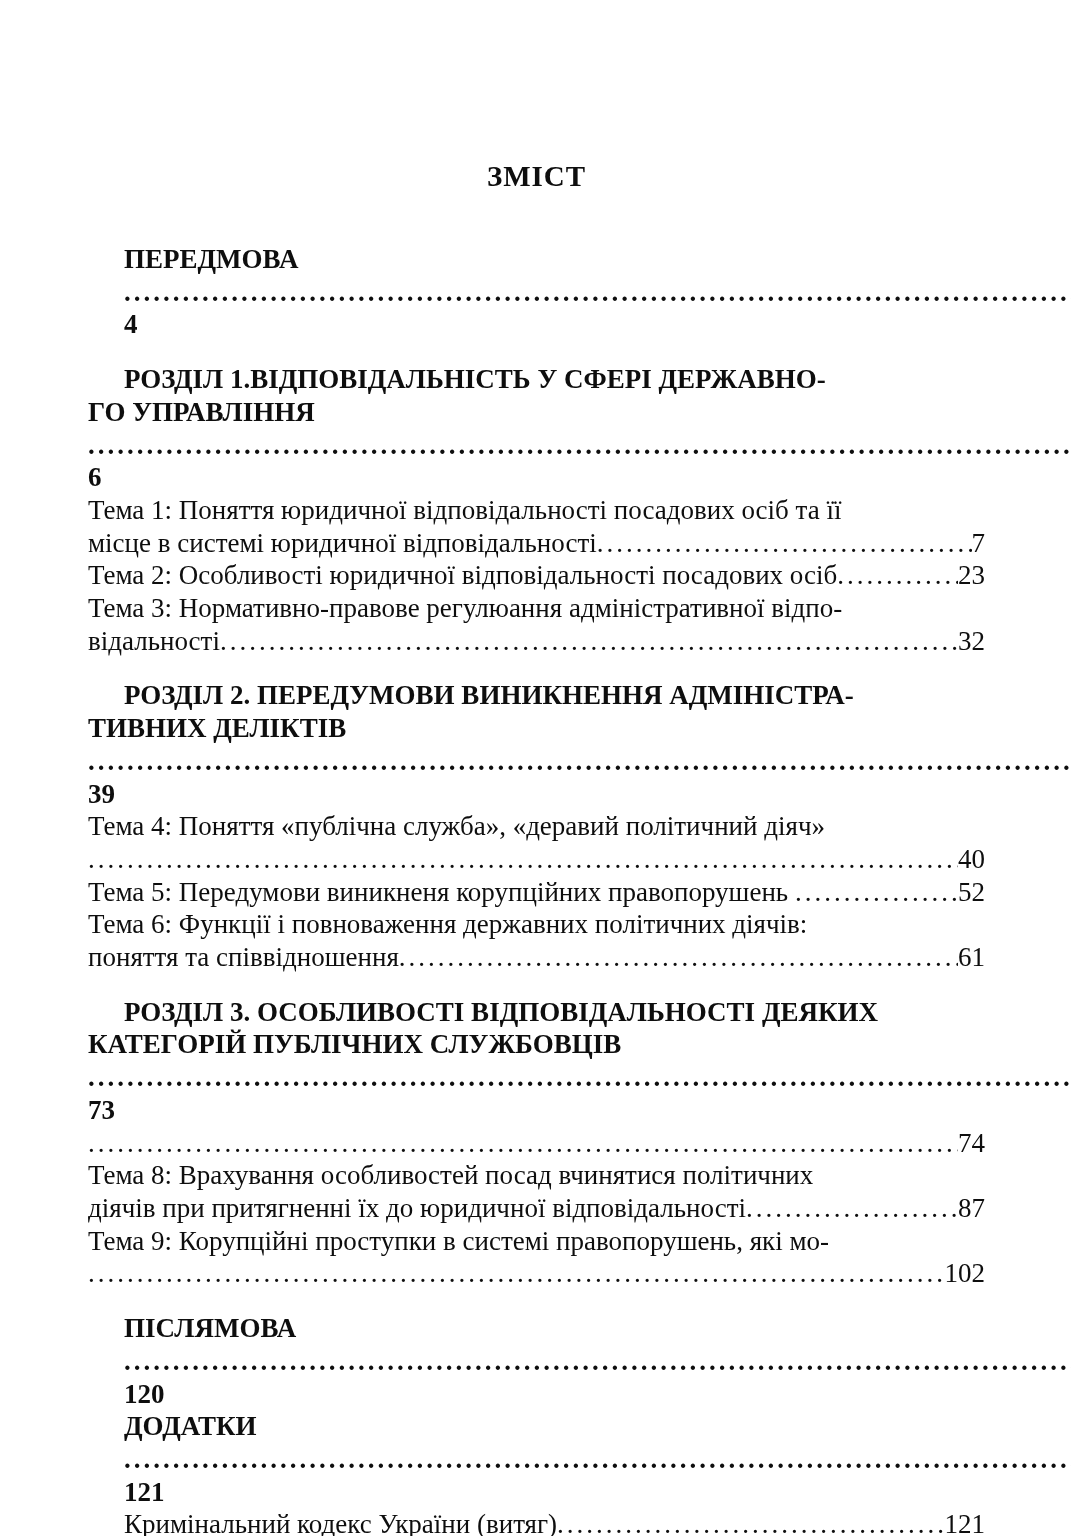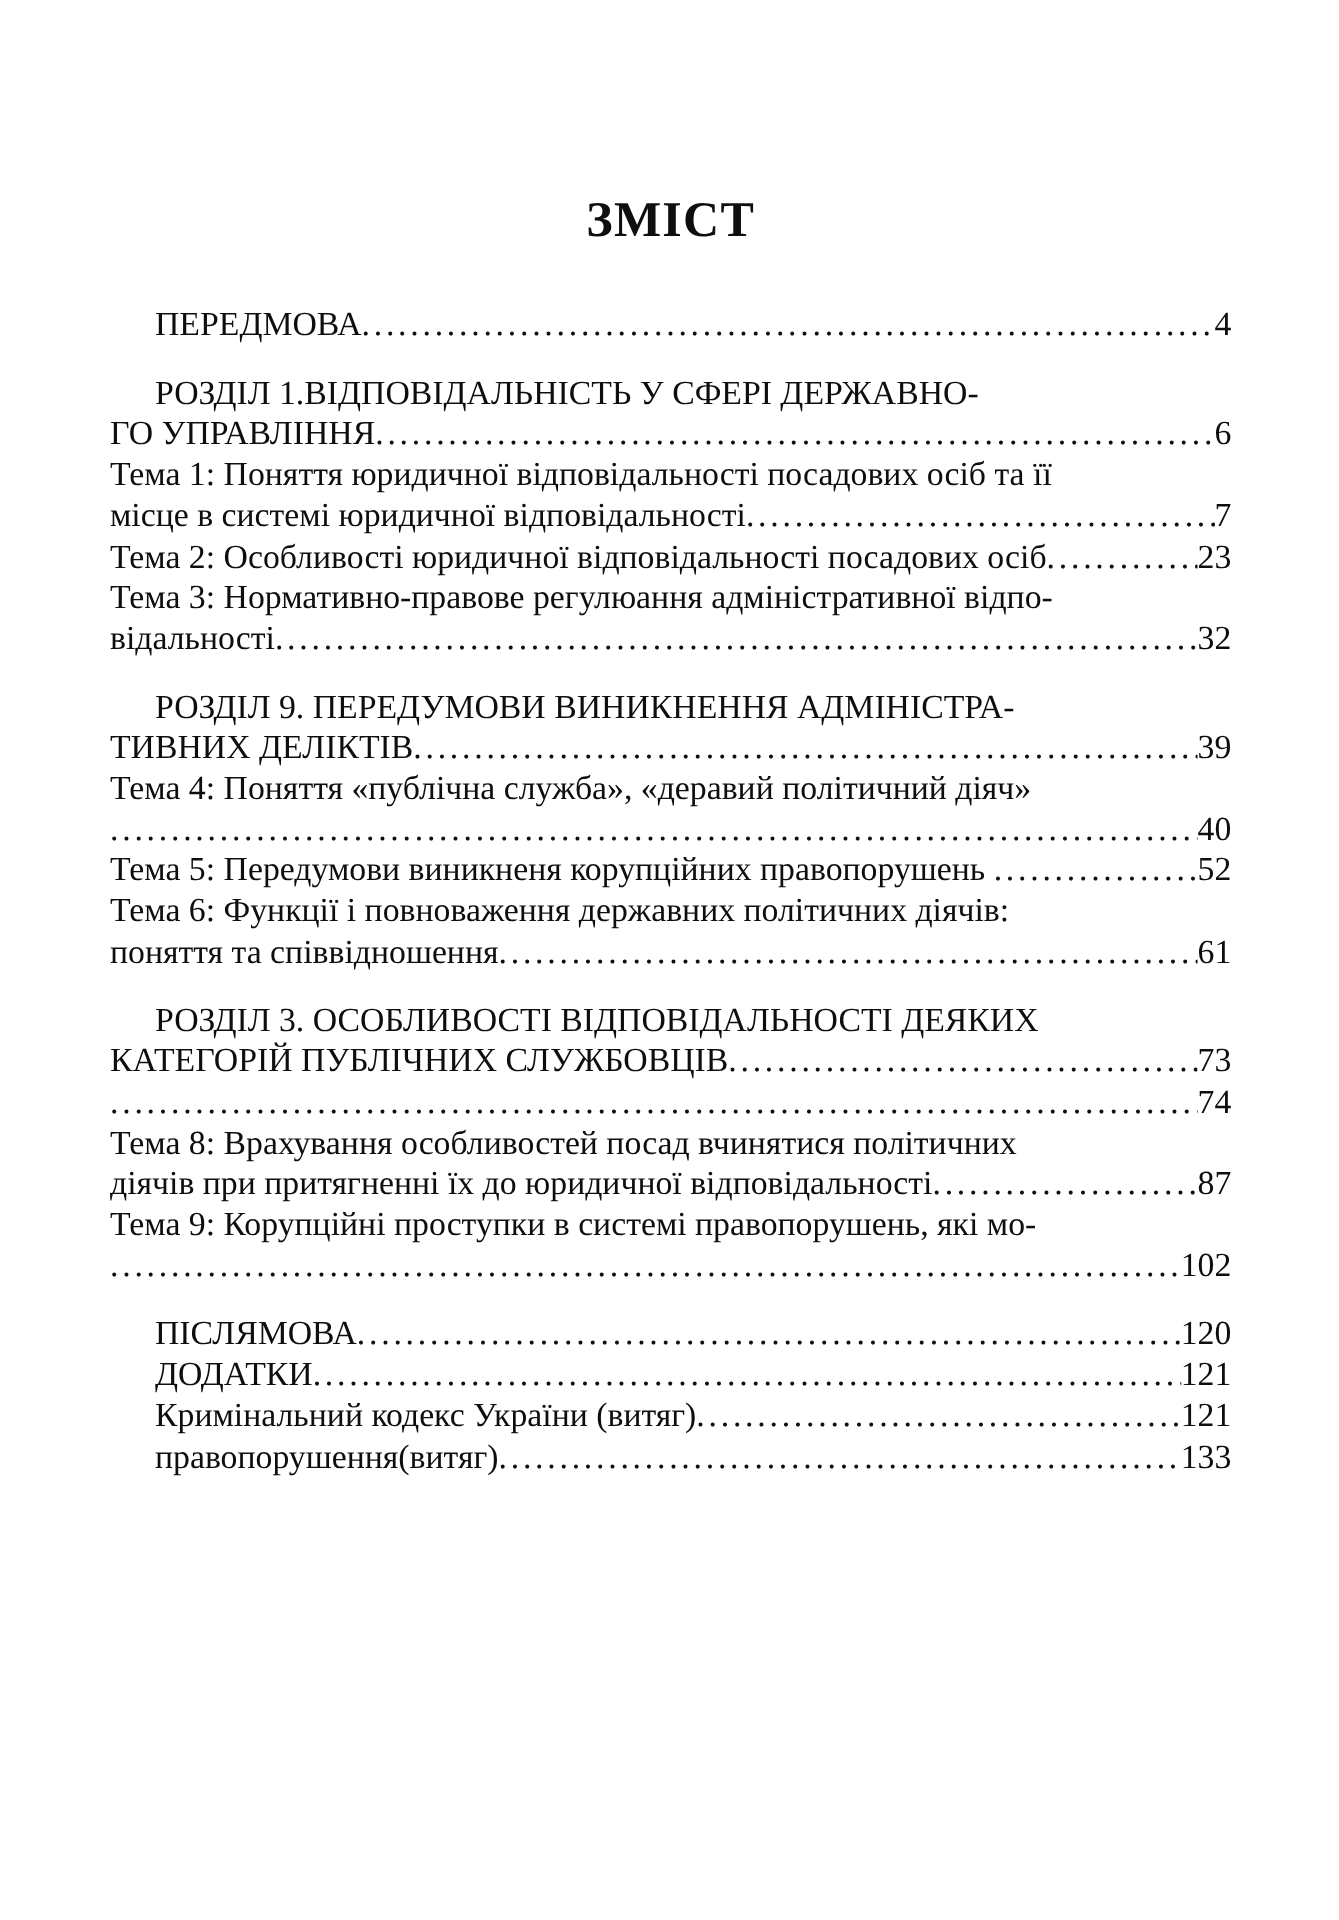--- a/index.html
+++ b/index.html
@@ -19,31 +19,31 @@
     overflow: hidden;
     box-sizing: border-box;
   }
   .toc {
     box-sizing: border-box;
     padding: 152px 86px 0 88px;
   }
   h1.title {
     margin: 0 0 43px 0;
     text-align: center;
-    font-size: 40px;
+    font-size: 29px;
     line-height: 48px;
     font-weight: bold;
     letter-spacing: 1px;
   }
   .row {
     display: flex;
     align-items: baseline;
     white-space: nowrap;
   }
-  .row.bold { font-weight: normal; }
+  .row.bold { font-weight: bold; flex-direction: column; }
   .row.indent { padding-left: 36px; }
   .txt { white-space: pre; flex: 0 0 auto; }
   .leader {
     flex: 1 1 auto;
     min-width: 0;
     overflow: hidden;
     white-space: nowrap;
     letter-spacing: 3px;
   }
   .pg { white-space: pre; flex: 0 0 auto; }
@@ -89,21 +89,21 @@
     <span class="txt">Тема 3: Нормативно-правове регулюання адміністративної відпо-</span>
 
   </div>
         <div class="row">
     <span class="txt">відальності</span>
     <span class="leader" aria-hidden="true">................................................................................................................................................................</span>
     <span class="pg">32</span>
   </div>
         <div class="spacer"></div>
         <div class="row bold indent">
-    <span class="txt">РОЗДІЛ 9. ПЕРЕДУМОВИ ВИНИКНЕННЯ АДМІНІСТРА-</span>
+    <span class="txt">РОЗДІЛ 2. ПЕРЕДУМОВИ ВИНИКНЕННЯ АДМІНІСТРА-</span>
 
   </div>
         <div class="row bold">
     <span class="txt">ТИВНИХ ДЕЛІКТІВ</span>
     <span class="leader" aria-hidden="true">................................................................................................................................................................</span>
     <span class="pg">39</span>
   </div>
         <div class="row">
     <span class="txt">Тема 4: Поняття «публічна служба», «деравий політичний діяч»</span>
 

